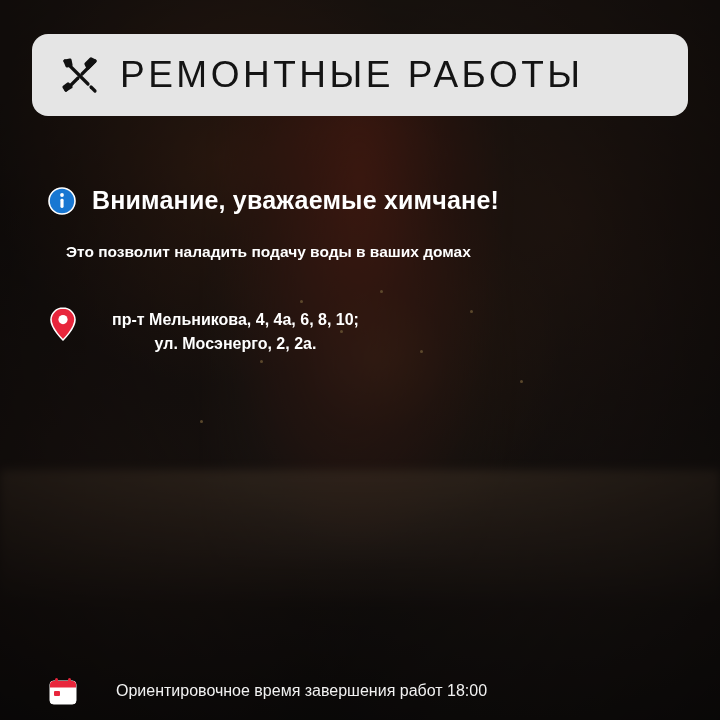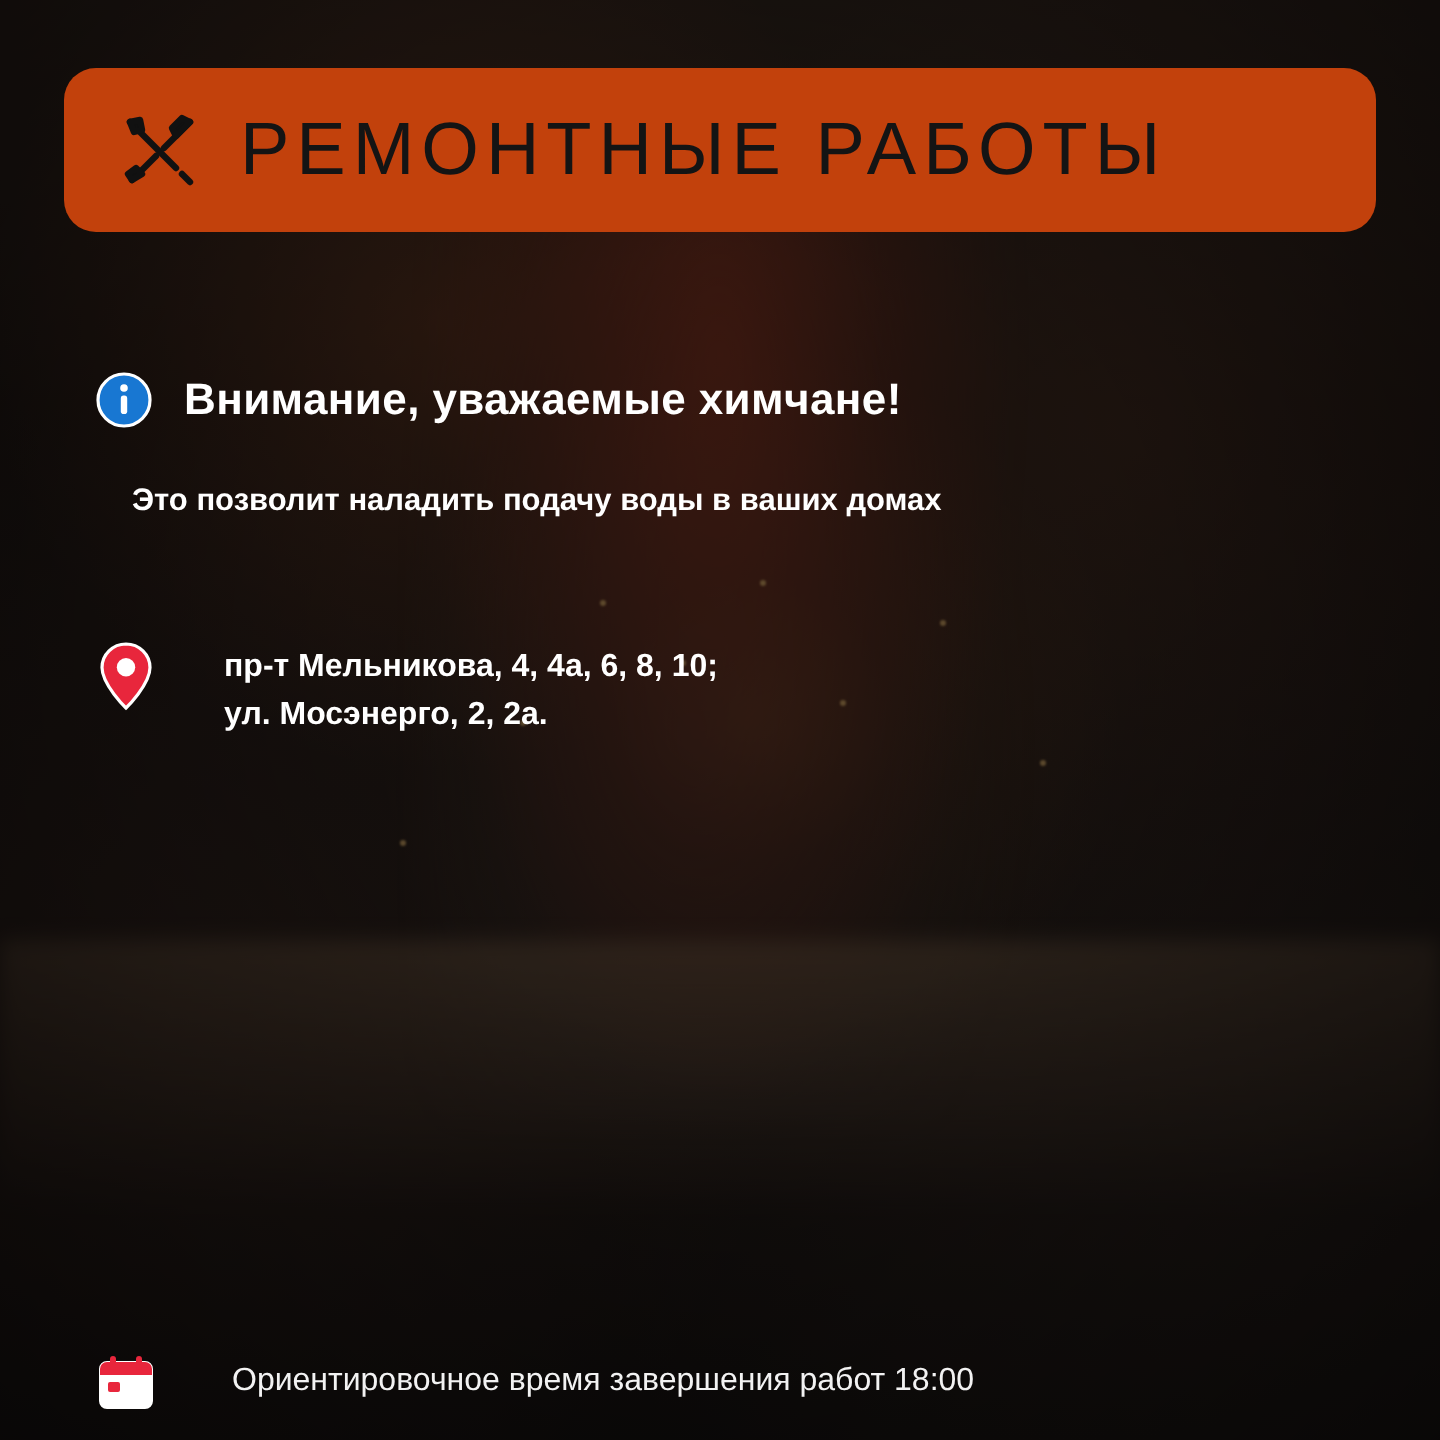--- a/index.html
+++ b/index.html
@@ -73,21 +73,21 @@
     background: rgba(8,7,6,0.62);
   }
 
   
   .header-card {
     position: absolute;
     left: 32px;
     top: 34px;
     width: 656px;
     height: 82px;
-    background: #c2410c;
+    background: #e5e5e5;
     border-radius: 16px;
     display: flex;
     align-items: center;
     padding: 0 26px;
     box-sizing: border-box;
   }
   .header-icon {
     width: 44px;
     height: 44px;
     flex: 0 0 44px;
@@ -123,21 +123,21 @@
     align-items: center;
   }
   .icon-badge {
     flex: 0 0 auto;
     margin-right: 16px;
     display: flex;
     align-items: center;
     justify-content: center;
   }
   .attention-text {
-    font-size: 22px;
+    font-size: 25px;
     font-weight: bold;
     color: #ffffff;
     letter-spacing: 0.2px;
   }
 
   .paragraph {
     margin-top: 34px;
     font-size: 16.5px;
     line-height: 1.55;
     color: #f2f2f2;
@@ -156,21 +156,22 @@
     margin-top: 32px;
   }
   .warning-text {
     font-size: 16px;
     line-height: 1.45;
     color: #f0f0f0;
     padding-top: 2px;
   }
 
   .address-row {
-    margin-top: 60px;
+    margin-top: 45px;
+    text-align: center;
   }
   .address-text {
     font-size: 16px;
     line-height: 1.5;
     font-weight: bold;
     color: #ffffff;
     padding-top: 2px;
   }
 
   .footer-row {

